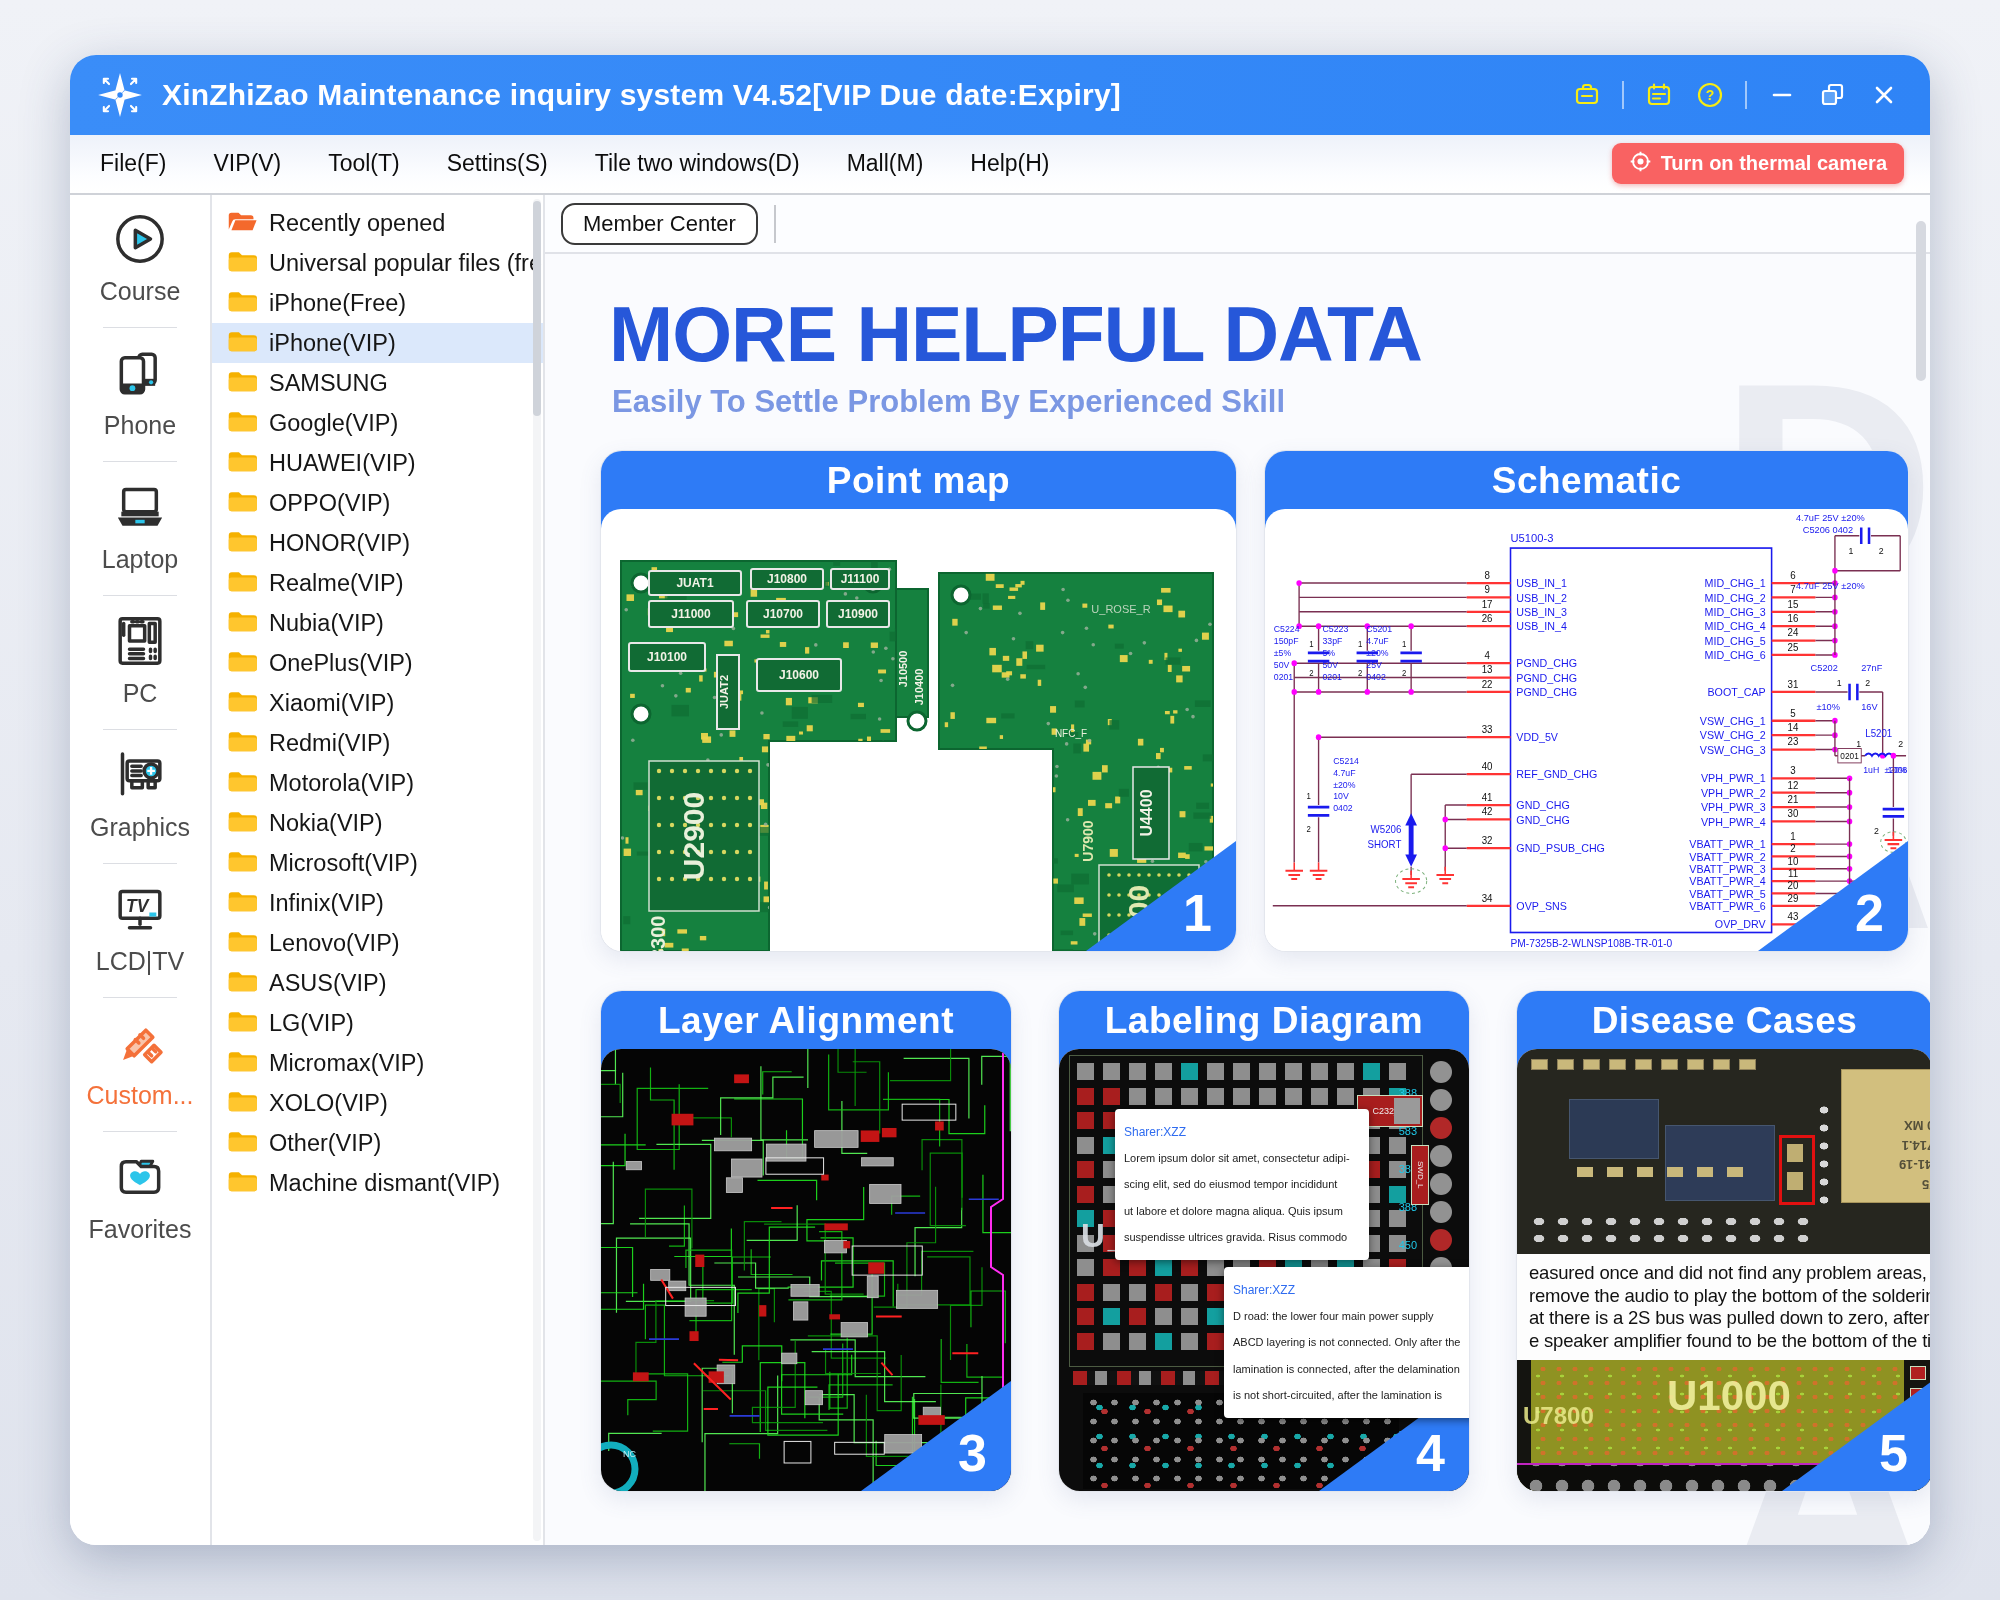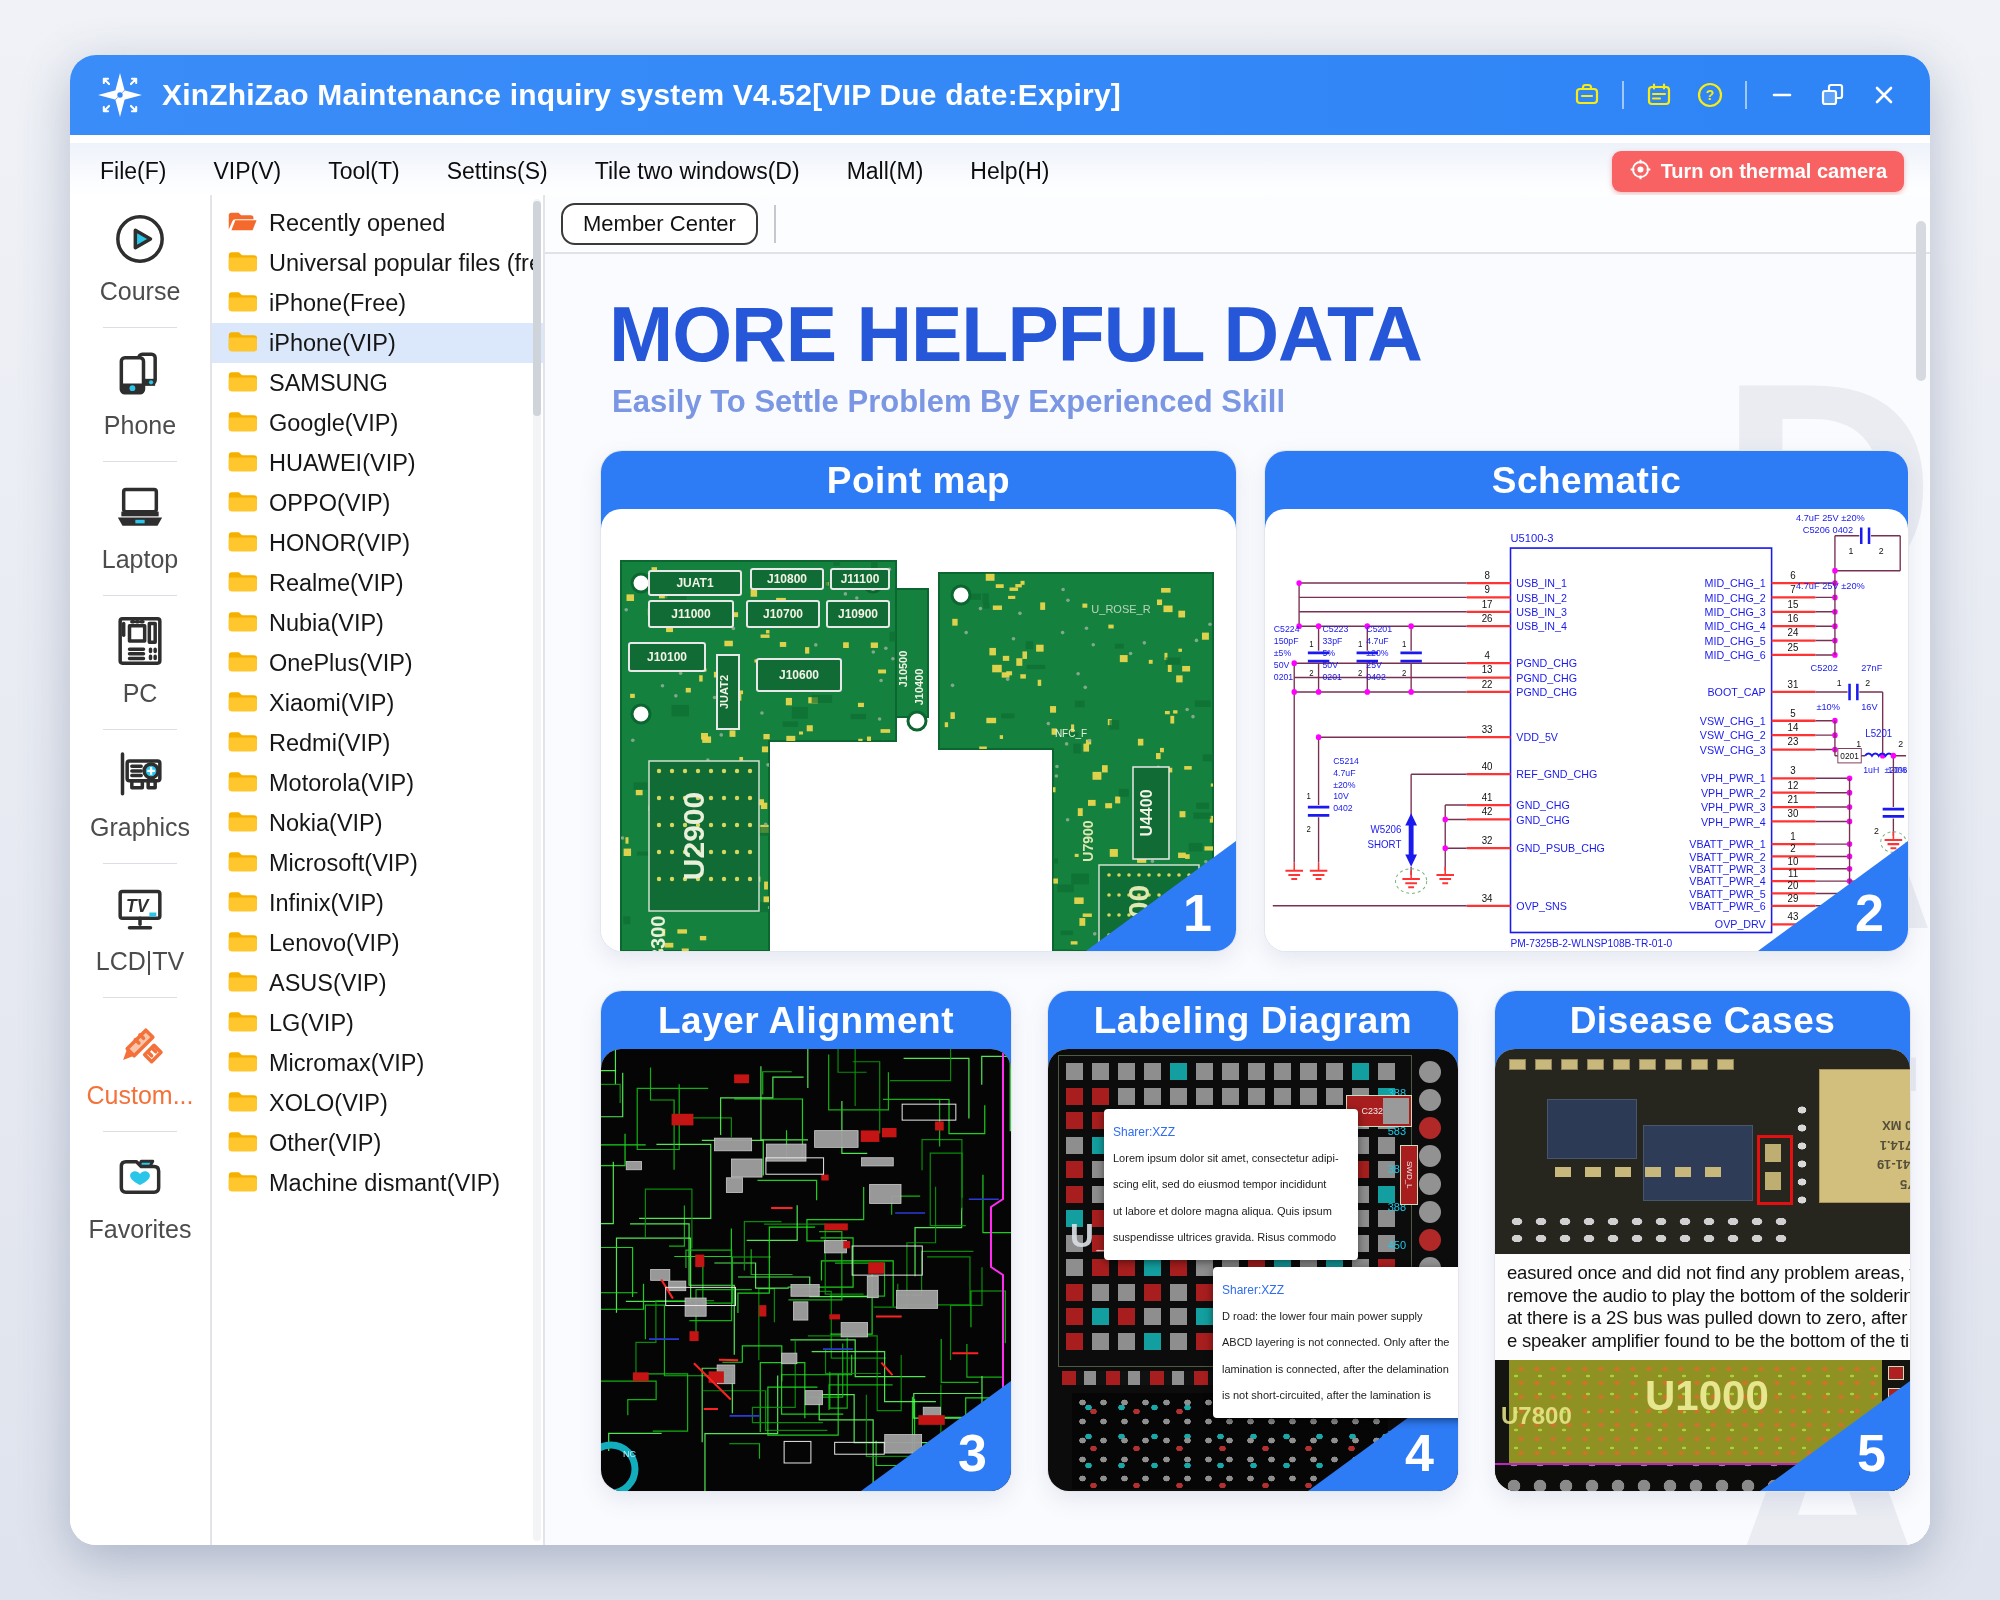--- a/index.html
+++ b/index.html
@@ -9,21 +9,21 @@
           border-radius:26px;box-shadow:0 14px 50px rgba(50,70,110,.30);overflow:hidden;}
   
   .titlebar{position:absolute;left:0;top:0;right:0;height:80px;
             background:linear-gradient(90deg,#3a8df8,#2f84f6);}
   .logo{position:absolute;left:26px;top:16px;width:48px;height:48px;}
   .tb-title{position:absolute;left:92px;top:0;line-height:80px;color:#fff;font-size:30px;font-weight:600;letter-spacing:.2px;white-space:nowrap;}
   .tb-right{position:absolute;right:30px;top:0;height:80px;display:flex;align-items:center;gap:19px;}
   .tb-ico{width:32px;height:32px;display:flex;align-items:center;justify-content:center;cursor:pointer;}
   .tb-sep{width:2px;height:28px;background:rgba(255,255,255,.55);}
   
-  .menubar{position:absolute;left:0;top:88px;right:0;height:58px;
+  .menubar{position:absolute;left:0;top:80px;right:0;height:58px;
            background:linear-gradient(180deg,#eef2fa 0%,#fcfdff 70%,#ffffff 100%);
            border-bottom:2px solid #cfd2d8;}
   .menu-items{position:absolute;left:30px;top:0;height:56px;display:flex;align-items:center;gap:47px;}
   .menu-item{font-size:23px;color:#0d0d0d;cursor:pointer;white-space:nowrap;}
   .thermal-btn{position:absolute;right:26px;top:8px;height:41px;background:#f96262;border-radius:9px;
                display:flex;align-items:center;gap:9px;padding:0 17px;color:#fff;font-size:20px;font-weight:600;cursor:pointer;
                box-shadow:0 2px 5px rgba(220,60,60,.35);white-space:nowrap;}
   
   .content{position:absolute;left:0;top:140px;right:0;bottom:0;background:#fff;}
   .sidebar{position:absolute;left:0;top:0;width:142px;bottom:0;border-right:2px solid #e2e4e9;
@@ -47,21 +47,21 @@
           display:flex;align-items:center;padding-left:16px;box-sizing:border-box;gap:16px;}
   .tab{border:2px solid #3a3a3a;border-radius:14px;padding:6px 20px;font-size:22px;color:#111;background:#fff;cursor:pointer;white-space:nowrap;}
   .tab-vsep{width:2px;height:38px;background:#c6c8cd;}
   .main-body{position:absolute;left:0;top:61px;right:0;bottom:0;overflow:hidden;}
   .watermark{position:absolute;right:-12px;top:64px;width:235px;z-index:0;text-align:center;
              font-weight:bold;font-size:300px;line-height:1.12;color:#eaecf2;letter-spacing:-6px;user-select:none;}
   .watermark span{display:block;}
   .heading{position:absolute;left:64px;top:34px;font-size:77px;font-weight:bold;color:#2657d9;letter-spacing:-1px;z-index:1;white-space:nowrap;}
   .subheading{position:absolute;left:67px;top:128px;font-size:31px;font-weight:bold;color:#7b97e3;z-index:1;white-space:nowrap;}
   .row1{position:absolute;left:55px;top:194px;display:flex;gap:27px;z-index:1;}
-  .row2{position:absolute;left:55px;top:734px;display:flex;gap:35px;z-index:1;}
+  .row2{position:absolute;left:55px;top:734px;display:flex;gap:46px;z-index:1;}
   .card{position:relative;height:500px;background:#fff;border-radius:22px;border:1px solid #e3e6ed;
         box-shadow:0 8px 22px rgba(80,100,150,.12);overflow:hidden;}
   .card.w1{width:635px;} .card.w2{width:643px;} .card.w3{width:410px;} .card.w4{width:410px;} .card.w5{width:415px;}
   .card-head{position:absolute;left:0;top:0;right:0;height:84px;background:#2e7bf6;}
   .card-title{display:block;text-align:center;line-height:60px;color:#fff;font-size:37px;font-weight:bold;letter-spacing:.5px;}
   .card-body{position:absolute;left:0;top:58px;right:0;bottom:0;background:#fff;border-radius:20px 20px 0 0;overflow:hidden;}
   .card-num{position:absolute;right:0;bottom:0;width:150px;height:110px;background:#2e7bf6;z-index:3;
             clip-path:polygon(100% 0,100% 100%,0 100%);display:flex;align-items:flex-end;justify-content:flex-end;
             padding:0 24px 8px 0;box-sizing:border-box;color:#fff;font-size:52px;font-weight:bold;}
   .main-scroll{position:absolute;right:4px;top:8px;width:10px;height:1180px;z-index:4;}

